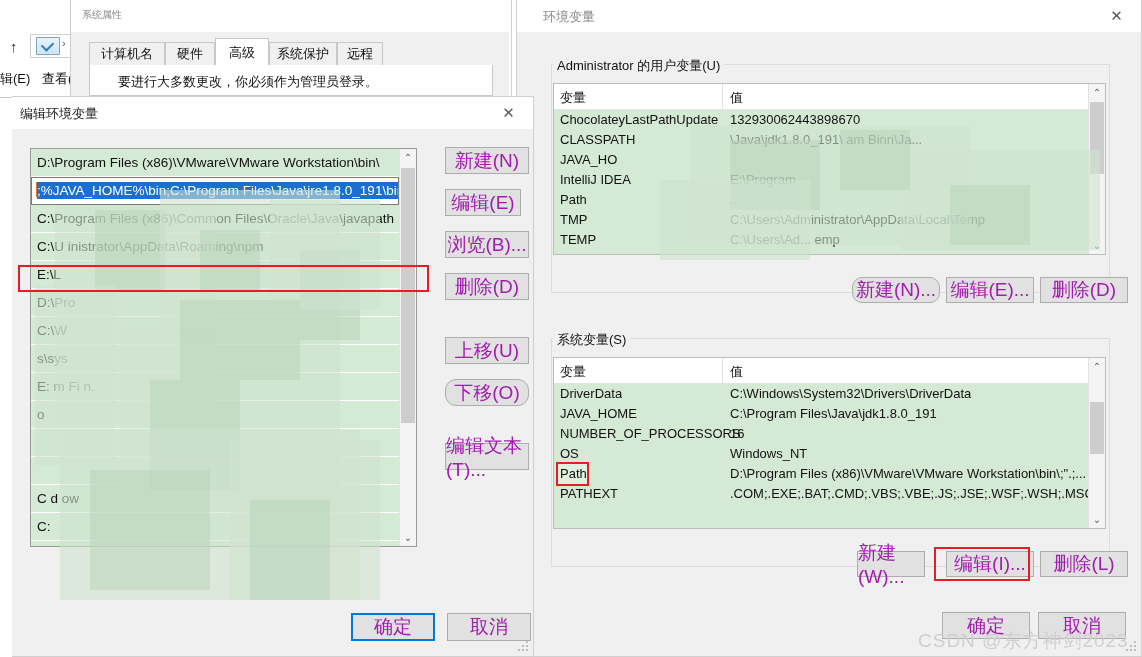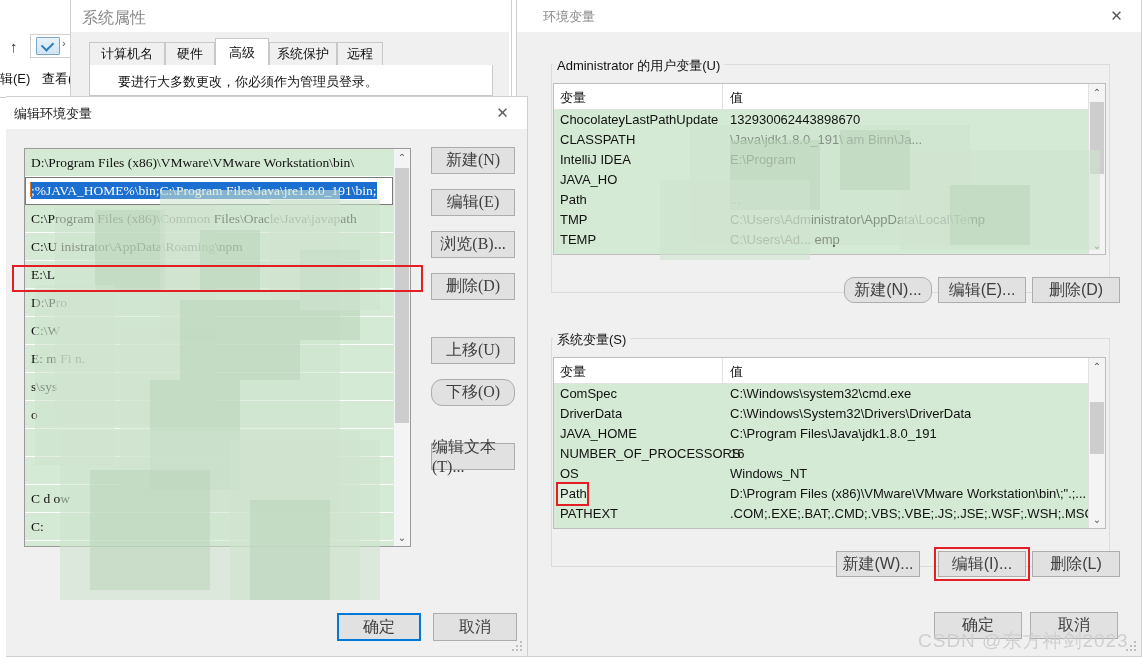--- a/index.html
+++ b/index.html
@@ -17,21 +17,21 @@
   .nav-up{left:10px;top:38px;font-size:15px;color:#333;}
   .nav-box{left:30px;top:34px;width:110px;height:22px;border:1px solid #cfcfcf;background:#fff;}
   .nav-mon{left:36px;top:37px;width:22px;height:16px;background:linear-gradient(#e9f3fb,#cfe4f5);border:1px solid #7aa7c7;border-radius:1px;}
   .nav-mon:after{content:"";position:absolute;left:5px;top:3px;width:9px;height:6px;border-left:2px solid #2f7fbf;border-bottom:2px solid #2f7fbf;transform:rotate(-45deg);}
   .nav-chev{left:62px;top:37px;color:#555;font-size:11px;}
   .nav-tail{left:74px;top:36px;color:#111;font-size:13px;}
   .mi{position:absolute;top:70px;color:#111;font-size:13px;}
 
   
   #sysprops{left:70px;top:0;width:440px;height:97px;background:#ffffff;border:1px solid #d0d0d0;border-top:none;}
-  #sysprops-title{left:82px;top:8px;color:#8a8a8a;font-size:16px;}
+  #sysprops-title{left:82px;top:8px;color:#8a8a8a;font-size:10px;}
   #sysprops-body{left:71px;top:32px;width:438px;height:64px;background:#f0f0f0;}
   .tabstrip{position:absolute;left:18px;top:6px;height:28px;}
   .tab{position:absolute;top:4px;height:24px;background:#f0f0f0;border:1px solid #c8c8c8;
        display:flex;align-items:center;justify-content:center;font-size:13px;color:#111;box-sizing:border-box;}
   .tab.active{top:0;height:29px;background:#ffffff;border-bottom-color:#ffffff;}
   #sysprops-pane{position:absolute;left:18px;top:33px;width:404px;height:31px;background:#fff;border:1px solid #c8c8c8;border-top:none;box-sizing:border-box;}
   #sysprops-note{position:absolute;left:28px;top:8px;font-size:13px;color:#111;white-space:nowrap;}
 
   
   #envdlg{left:516px;top:0;width:626px;height:657px;background:#f0f0f0;border:1px solid #cfcfcf;border-top:none;box-sizing:border-box;}
@@ -57,26 +57,26 @@
 
   
   .sb{position:absolute;top:0;right:0;width:17px;bottom:0;background:#f4f4f4;border-left:1px solid #e2e2e2;box-sizing:border-box;}
   .sb .arrow{position:absolute;left:0;width:16px;height:17px;display:flex;align-items:center;justify-content:center;color:#5c5c5c;font-size:10px;}
   .sb .arrow.up{top:0;}
   .sb .arrow.down{bottom:0;}
   .sb .thumb{position:absolute;left:1px;width:14px;background:#cdcdcd;}
 
   
   .btn{position:absolute;background:#e1e1e1;border:1px solid #adadad;box-sizing:border-box;
-       display:flex;align-items:center;justify-content:center;font-size:16px;color:#404040;cursor:default;}
+       display:flex;align-items:center;justify-content:center;font-size:19px;color:#a21caf;cursor:default;margin-left:8px;}
   .btn.def{border:2px solid #0078d7;background:#e1e1e1;}
   .btn-wrap-red{position:absolute;border:2px solid #e41e25;box-sizing:border-box;}
 
   
-  #editdlg{left:6px;top:96px;width:522px;height:561px;background:#f0f0f0;border:1px solid #cfcfcf;border-left:none;box-sizing:border-box;font-family:Liberation Serif, serif;}
+  #editdlg{left:12px;top:96px;width:522px;height:561px;background:#f0f0f0;border:1px solid #cfcfcf;border-left:none;box-sizing:border-box;}
   #editdlg-titlebar{position:absolute;left:0;top:0;right:0;height:32px;background:#ffffff;}
   #editdlg-title{position:absolute;left:8px;top:8px;color:#1b1b1b;font-size:13px;}
   #editdlg-close{right:2px;top:1px;}
 
   #pathlist{position:absolute;left:18px;top:51px;width:387px;height:399px;background:#d4ead4;border:1px solid #9a9a9a;box-sizing:border-box;overflow:hidden;}
   #pathlist-rows{position:absolute;left:0;top:0;right:17px;bottom:0;}
   .prow{position:relative;height:28px;line-height:28px;padding-left:6px;font-size:13.5px;color:#111;white-space:nowrap;overflow:hidden;
         border-bottom:1px solid #ffffff;box-sizing:border-box;}
   .prow.editing{background:#ffffff;border:1px solid #7a7a7a;height:28px;line-height:26px;padding-left:4px;}
   .prow.editing .sel{background:#1b6fd1;color:#ffffff;padding:1px 0;}
@@ -136,26 +136,26 @@
     <div class="vt-rows" id="user-rows">
         <div class="vrow">
           <div class="vn">ChocolateyLastPathUpdate</div>
           <div class="vv">132930062443898670</div>
         </div>
         <div class="vrow">
           <div class="vn">CLASSPATH</div>
           <div class="vv">                                 \Java\jdk1.8.0_191\                          am Binn\Ja...</div>
         </div>
         <div class="vrow">
+          <div class="vn">JAVA_HO</div>
+          <div class="vv"></div>
+        </div>
+        <div class="vrow">
           <div class="vn">IntelliJ IDEA</div>
           <div class="vv">E:\Program </div>
-        </div>
-        <div class="vrow">
-          <div class="vn">JAVA_HO</div>
-          <div class="vv"></div>
         </div>
         <div class="vrow">
           <div class="vn">Path</div>
           <div class="vv">...</div>
         </div>
         <div class="vrow">
           <div class="vn">TMP</div>
           <div class="vv">C:\Users\Administrator\AppData\Local\Temp</div>
         </div>
         <div class="vrow">
@@ -179,24 +179,20 @@
 
   <div class="vartable" id="system-table" style="left:36px;top:357px;width:553px;height:172px;">
     <div class="vt-head">
       <div class="hc" style="left:6px;">变量</div>
       <div class="hc" style="left:176px;">值</div>
       <div class="hsep" style="left:168px;"></div>
       <div class="hline"></div>
     </div>
     <div class="vt-rows" id="system-rows">
         <div class="vrow">
-          <div class="vn">ComSpec</div>
-          <div class="vv">C:\Windows\system32\cmd.exe</div>
-        </div>
-        <div class="vrow">
           <div class="vn">DriverData</div>
           <div class="vv">C:\Windows\System32\Drivers\DriverData</div>
         </div>
         <div class="vrow">
           <div class="vn">JAVA_HOME</div>
           <div class="vv">C:\Program Files\Java\jdk1.8.0_191</div>
         </div>
         <div class="vrow">
           <div class="vn">NUMBER_OF_PROCESSORS</div>
           <div class="vv">16</div>
@@ -214,21 +210,21 @@
           <div class="vv">.COM;.EXE;.BAT;.CMD;.VBS;.VBE;.JS;.JSE;.WSF;.WSH;.MSC</div>
         </div>
       </div>
     <div class="sb">
       <div class="arrow up">⌃</div>
       <div class="thumb" style="top:44px;height:52px;"></div>
       <div class="arrow down">⌄</div>
     </div>
   </div>
 
-  <div class="btn" style="left:319px;top:551px;width:84px;height:26px;">新建(W)...</div>
+  <div class="btn" style="left:332px;top:551px;width:68px;height:26px;">新建(W)...</div>
   <div class="btn" style="left:421px;top:551px;width:88px;height:26px;">编辑(I)...</div>
   <div class="btn-wrap-red" style="left:417px;top:547px;width:96px;height:34px;"></div>
   <div class="btn" style="left:515px;top:551px;width:88px;height:26px;">删除(L)</div>
 
   <div class="btn" style="left:417px;top:612px;width:88px;height:27px;">确定</div>
   <div class="btn" style="left:513px;top:612px;width:88px;height:27px;">取消</div>
 
   <div class="resize-grip" style="right:3px;bottom:3px;">
     <i style="left:8px;top:8px;"></i>
       <i style="left:4px;top:8px;"></i>
@@ -246,41 +242,41 @@
 
   <div id="pathlist">
     <div id="pathlist-rows">
         <div class="prow">D:\Program Files (x86)\VMware\VMware Workstation\bin\</div>
         <div class="prow editing"><span class="caret"></span><span class="sel">;%JAVA_HOME%\bin;C:\Program Files\Java\jre1.8.0_191\bin;</span></div>
         <div class="prow">C:\Program Files (x86)\Common Files\Oracle\Java\javapath</div>
         <div class="prow">C:\U                 inistrator\AppData\Roaming\npm</div>
         <div class="prow">E:\L</div>
         <div class="prow">D:\Pro</div>
         <div class="prow">C:\W</div>
+        <div class="prow">s\sys</div>
         <div class="prow">E:              m Fi             n.</div>
-        <div class="prow">s\sys</div>
         <div class="prow">        o</div>
         <div class="prow"></div>
         <div class="prow"></div>
         <div class="prow">C               d                                 ow</div>
         <div class="prow">C:</div>
         <div class="prow">C:\Us</div>
         <div class="prow">C:\Pro</div>
         <div class="prow">C:\P                                                ols\Binn\</div>
       </div>
     <div class="sb">
       <div class="arrow up">⌃</div>
       <div class="thumb" style="top:19px;height:255px;"></div>
       <div class="arrow down">⌄</div>
     </div>
   </div>
   <div id="editing-red"></div>
 
   <div class="btn" style="left:425px;top:50px;width:84px;height:27px;">新建(N)</div>
-  <div class="btn" style="left:425px;top:92px;width:84px;height:27px;">编辑(E)</div>
+  <div class="btn" style="left:425px;top:92px;width:76px;height:27px;">编辑(E)</div>
   <div class="btn" style="left:425px;top:134px;width:84px;height:27px;">浏览(B)...</div>
   <div class="btn" style="left:425px;top:176px;width:84px;height:27px;">删除(D)</div>
   <div class="btn" style="left:425px;top:240px;width:84px;height:27px;">上移(U)</div>
   <div class="btn" style="left:425px;top:282px;width:84px;height:27px;border-radius:11px;">下移(O)</div>
   <div class="btn" style="left:425px;top:346px;width:84px;height:27px;">编辑文本(T)...</div>
 
   <div class="btn def" style="left:331px;top:516px;width:84px;height:28px;">确定</div>
   <div class="btn" style="left:427px;top:516px;width:84px;height:28px;">取消</div>
 
   <div class="resize-grip" style="right:3px;bottom:3px;">

